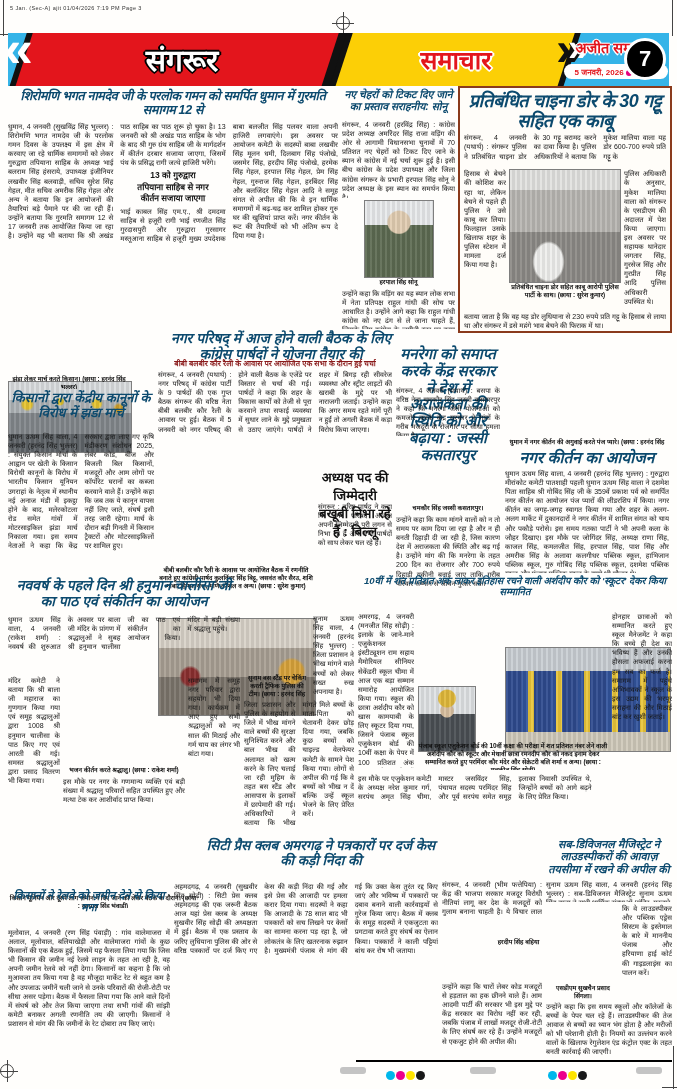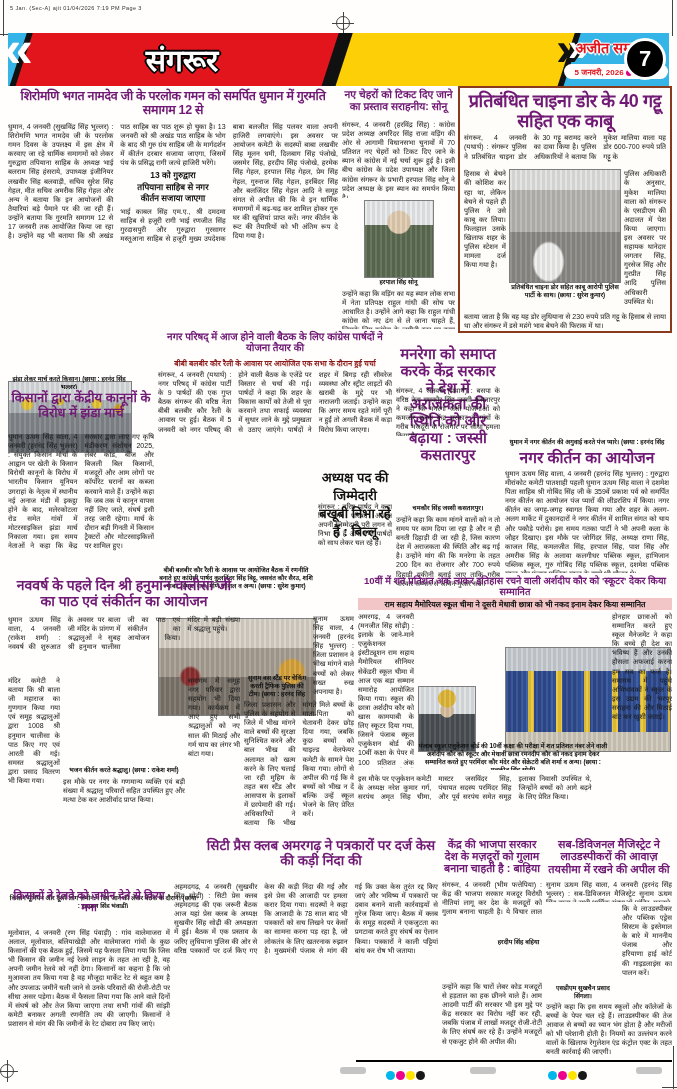--- a/index.html
+++ b/index.html
@@ -24,21 +24,21 @@
   .mh-title2{position:absolute;left:348px;top:9px;width:200px;text-align:center;font-size:25px;font-weight:bold;color:#e3151c;
     text-shadow:-2px 0 #fff,2px 0 #fff,0 -2px #fff,0 2px #fff,-1px -1px #fff,1px 1px #fff,1px -1px #fff,-1px 1px #fff;}
   .mh-brand{position:absolute;left:556px;top:4px;width:102px;text-align:center;font-size:14.5px;font-weight:bold;color:#e3151c;
     text-shadow:-1.5px 0 #fff,1.5px 0 #fff,0 -1.5px #fff,0 1.5px #fff;}
   .mh-pill{position:absolute;left:556px;top:31px;width:104px;background:#fff;border-radius:9px;
     font-size:8px;font-weight:bold;color:#e3151c;text-align:center;padding:2px 0;}
   .mh-dot{display:inline-block;width:6px;height:6px;border-radius:50%;background:#e6007e;vertical-align:middle;margin:0 2px;}
   .mh-circle{position:absolute;right:3px;top:5px;width:36px;height:36px;background:#000;border:3px solid #fff;border-radius:50%;
     color:#fff;font-size:22px;font-weight:bold;display:flex;align-items:center;justify-content:center;}
   
-  .hx{font-weight:bold;text-align:center;line-height:1.12;color:#701a75;}
+  .hx{font-weight:bold;text-align:center;line-height:1.12;color:#0c4a6e;font-style:italic;}
   .body{font-size:7px;line-height:1.3;text-align:justify;color:#161616;overflow:hidden;}
   .cols2{columns:2;column-gap:7px;}
   .cols3{columns:3;column-gap:7px;}
   .cols4{columns:4;column-gap:7px;}
   .cap{font-size:6.4px;font-weight:bold;line-height:1.25;text-align:center;color:#111;overflow:hidden;}
   .subh{font-weight:bold;text-align:center;overflow:hidden;}
   
   .ph{position:relative;overflow:hidden;border:1px solid #7e7e7e;}
   .ph::after{content:"";position:absolute;inset:0;
     background:repeating-linear-gradient(90deg,rgba(255,255,255,.08) 0 2px,rgba(0,0,0,.07) 2px 5px);}
@@ -75,20 +75,21 @@
 
   <div class="abs masthead">
     <div class="skew" style="left:10px;width:322px;background:#111;"></div>
     <div class="skew" style="left:16px;width:306px;background:#e3151c;"></div>
     <div class="skew" style="left:330px;width:234px;background:#111;"></div>
     <div class="skew" style="left:336px;width:222px;background:#fccf06;"></div>
     <span class="chev" style="left:-4px;top:-10px;font-size:52px;color:#fff;">«</span>
     <span class="chev" style="left:548px;top:-8px;font-size:48px;color:#111;">»</span>
     <span class="chev" style="left:560px;top:-4px;font-size:38px;color:#fff;">»</span>
     <div class="mh-title1">संगरूर</div>
+    <div class="mh-title2">समाचार</div>
     <div class="mh-brand">अजीत समाचार</div>
     <div class="mh-pill">
       <span>5 जनवरी, 2026</span><span class="mh-dot"></span><span>जालन्धर</span>
     </div>
     <div class="mh-circle">7</div>
   </div>
 
   <div class="abs hx" style="left:8px;top:89px;width:330px;font-size:12.5px;letter-spacing:-.3px;">शिरोमणि भगत नामदेव जी के परलोक गमन को समर्पित धुमान में गुरमति समागम 12 से</div>
   <div class="abs body cols3" style="left:8px;top:122px;width:330px;height:178px;">
     <span>धुमान, 4 जनवरी (सुखविंद्र सिंह भुल्लर) : शिरोमणि भगत नामदेव जी के परलोक गमन दिवस के उपलक्ष्य में इस क्षेत्र में करवाए जा रहे धार्मिक समागमों को लेकर गुरुद्वारा तपियाना साहिब के अध्यक्ष भाई बलराम सिंह हंसराये, उपाध्यक्ष इंजीनियर लखवीर सिंह बलवाड़ी, सचिव सुरेश सिंह गेहल, मीत सचिव अमरीक सिंह गेहल और अन्य ने बताया कि इन आयोजनों की तैयारियां बड़े पैमाने पर की जा रही हैं। उन्होंने बताया कि गुरमति समागम 12 से 17 जनवरी तक आयोजित किया जा रहा है। उन्होंने यह भी बताया कि श्री अखंड पाठ साहिब का पाठ शुरू हो चुका है। 13 जनवरी को श्री अखंड पाठ साहिब के भोग के बाद श्री गुरु ग्रंथ साहिब जी के मार्गदर्शन में कीर्तन दरबार सजाया जाएगा, जिसमें पंथ के प्रसिद्ध रागी जत्थे हाजिरी भरेंगे।</span>
@@ -96,39 +97,39 @@
     <span>भाई काबल सिंह एम.ए., श्री दमदमा साहिब से हजूरी रागी भाई रणजीत सिंह गुरदासपुरी और गुरुद्वारा गुरसागर मस्तूआना साहिब से हजूरी मुख्य उपदेशक बाबा बलजीत सिंह पलवर वाला अपनी हाजिरी लगवाएंगे। इस अवसर पर आयोजन कमेटी के सदस्यों बाबा लखवीर सिंह मूलन धमी, दिलबाग सिंह पंजोखे, जसमेर सिंह, हरदीप सिंह पंजोखे, हरमेक सिंह गेहल, हरपाल सिंह गेहल, प्रेम सिंह गेहल, गुरुराज सिंह गेहल, हरबिंदर सिंह और बलजिंदर सिंह गेहल आदि ने समूह संगत से अपील की कि वे इन धार्मिक समागमों में बढ़-चढ़ कर शामिल होकर गुरु घर की खुशियां प्राप्त करें। नगर कीर्तन के रूट की तैयारियों को भी अंतिम रूप दे दिया गया है।</span>
   </div>
 
   <div class="abs hx" style="left:342px;top:89px;width:113px;font-size:10.5px;">नए चेहरों को टिकट दिए जाने का प्रस्ताव सराहनीय: सोनू</div>
   <div class="abs body" style="left:342px;top:120px;width:113px;height:78px;">संगरूर, 4 जनवरी (हरविंद्र सिंह) : कांग्रेस प्रदेश अध्यक्ष अमरिंदर सिंह राजा वड़िंग की ओर से आगामी विधानसभा चुनावों में 70 प्रतिशत नए चेहरों को टिकट दिए जाने के ब्यान से कांग्रेस में नई चर्चा शुरू हुई है। इसी बीच कांग्रेस के प्रदेश उपाध्यक्ष और जिला कांग्रेस संगरूर के प्रभारी हरपाल सिंह सोनू ने प्रदेश अध्यक्ष के इस ब्यान का समर्थन किया है।</div>
   <div class="abs ph ph-sonu" style="left:364px;top:200px;width:68px;height:76px;"></div>
   <div class="abs cap" style="left:342px;top:278px;width:113px;height:9px;">हरपाल सिंह सोनू</div>
   <div class="abs body" style="left:342px;top:289px;width:113px;height:40px;">उन्होंने कहा कि वड़िंग का यह ब्यान लोक सभा में नेता प्रतिपक्ष राहुल गांधी की सोच पर आधारित है। उन्होंने आगे कहा कि राहुल गांधी कांग्रेस को नए ढंग से ले जाना चाहते हैं, जिसके लिए कांग्रेस के जमीनी स्तर पर काम करने वाले कार्यकर्ताओं को आगे लाने की जरूरत है। इसी सोच को बढ़ावा देने के लिए प्रदेश अध्यक्ष ने यह प्रस्ताव दिया है। उन्होंने कहा कि इससे कांग्रेस के लिए जमीनी स्तर पर नई ऊर्जा पैदा होगी।</div>
 
   <div class="abs cbox" style="left:458px;top:86px;width:210px;height:243px;">
-    <div class="hx" style="margin:3px 2px 2px;font-size:18px;letter-spacing:-.4px;">प्रतिबंधित चाइना डोर के 40 गट्टू सहित एक काबू</div>
+    <div class="hx" style="margin:3px 2px 2px;font-size:18px;letter-spacing:-.4px;">प्रतिबंधित चाइना डोर के 30 गट्टू सहित एक काबू</div>
     <div class="body cols3" style="margin:2px 4px;height:34px;">संगरूर, 4 जनवरी (यथार्थ) : संगरूर पुलिस ने प्रतिबंधित चाइना डोर के 30 गट्टू बरामद करने का दावा किया है। पुलिस अधिकारियों ने बताया कि मुकेश मालिया वाला यह डोर 600-700 रुपये प्रति गट्टू के</div>
     <div style="display:flex;margin:0 4px;gap:3px;">
       <div class="body" style="width:42px;height:142px;">हिसाब से बेचने की कोशिश कर रहा था, लेकिन बेचने से पहले ही पुलिस ने उसे काबू कर लिया। फिलहाल उसके खिलाफ शहर के पुलिस स्टेशन में मामला दर्ज किया गया है।</div>
       <div style="width:112px;">
         <div class="ph ph-police" style="width:110px;height:112px;"></div>
         <div class="cap" style="height:26px;">प्रतिबंधित चाइना डोर सहित काबू आरोपी पुलिस पार्टी के साथ। (छाया : सुरेश कुमार)</div>
       </div>
       <div class="body" style="flex:1;height:142px;">पुलिस अधिकारी के अनुसार, मुकेश मालिया वाला को संगरूर के एसडीएम की अदालत में पेश किया जाएगा। इस अवसर पर सहायक थानेदार जगतार सिंह, गुरसेज सिंह और गुरप्रीत सिंह आदि पुलिस अधिकारी उपस्थित थे।</div>
     </div>
     <div class="body" style="margin:1px 4px;height:16px;">बताया जाता है कि वह यह डोर लुधियाना से 230 रुपये प्रति गट्टू के हिसाब से लाया था और संगरूर में इसे महंगे भाव बेचने की फिराक में था।</div>
   </div>
 
   <div class="abs ph ph-moto" style="left:8px;top:303px;width:122px;height:70px;"></div>
   <div class="abs cap" style="left:8px;top:375px;width:122px;height:14px;">झंडा लेकर मार्च करते किसान। (छाया : हरनंद सिंह भुल्लर)</div>
   <div class="abs hx" style="left:8px;top:391px;width:146px;font-size:13px;">किसानों द्वारा केंद्रीय कानूनों के विरोध में झंडा मार्च</div>
   <div class="abs body cols2" style="left:8px;top:432px;width:146px;height:146px;">धुमान ऊधम सिंह वाला, 4 जनवरी (हरनंद सिंह भुल्लर) : संयुक्त किसान मोर्चा के आह्वान पर खेती के किसान विरोधी कानूनों के विरोध में भारतीय किसान यूनियन उगराहां के नेतृत्व में स्थानीय नई अनाज मंडी में इकट्ठा होने के बाद, मलेरकोटला रोड समेत गांवों में मोटरसाइकिल झंडा मार्च निकाला गया। इस समय नेताओं ने कहा कि केंद्र सरकार द्वारा लाए गए कृषि मंडीकरण संशोधन 2025, लेबर कोड, बीज और बिजली बिल किसानों, मजदूरों और आम लोगों पर कॉर्पोरेट घरानों का कब्जा करवाने वाले हैं। उन्होंने कहा कि जब तक ये कानून वापस नहीं लिए जाते, संघर्ष इसी तरह जारी रहेगा। मार्च के दौरान बड़ी गिनती में किसान ट्रैक्टरों और मोटरसाइकिलों पर शामिल हुए।</div>
 
-  <div class="abs hx" style="left:158px;top:331px;width:234px;font-size:10px;">नगर परिषद् में आज होने वाली बैठक के लिए कांग्रेस पार्षदों ने योजना तैयार की</div>
+  <div class="abs hx" style="left:164px;top:331px;width:234px;font-size:14px;">नगर परिषद् में आज होने वाली बैठक के लिए कांग्रेस पार्षदों ने योजना तैयार की</div>
   <div class="abs subh" style="left:158px;top:358px;width:234px;font-size:7.6px;color:#8a1a1a;">बीबी बलबीर कौर रैली के आवास पर आयोजित एक सभा के दौरान हुई चर्चा</div>
   <div class="abs body cols3" style="left:158px;top:370px;width:234px;height:96px;">संगरूर, 4 जनवरी (यथार्थ) : नगर परिषद् में कांग्रेस पार्टी के 9 पार्षदों की एक गुप्त बैठक संगरूर की वरिष्ठ नेता बीबी बलबीर कौर रैली के आवास पर हुई। बैठक में 5 जनवरी को नगर परिषद् की होने वाली बैठक के एजेंडे पर विस्तार से चर्चा की गई। पार्षदों ने कहा कि शहर के विकास कार्यों को तेजी से पूरा करवाने तथा सफाई व्यवस्था में सुधार लाने के मुद्दे प्रमुखता से उठाए जाएंगे। पार्षदों ने शहर में बिगड़ रही सीवरेज व्यवस्था और स्ट्रीट लाइटों की खराबी के मुद्दे पर भी नाराजगी जताई। उन्होंने कहा कि अगर समय रहते मांगें पूरी न हुईं तो अगली बैठक में कड़ा विरोध किया जाएगा।</div>
   <div class="abs ph ph-group" style="left:158px;top:468px;width:156px;height:96px;"></div>
   <div class="abs cap" style="left:158px;top:566px;width:156px;height:32px;">बीबी बलबीर कौर रैली के आवास पर आयोजित बैठक में रणनीति बनाते हुए कांग्रेसी पार्षद कुलविंदर सिंह बिट्टू, जसवंत कौर सैरउ, शशि गाबा, हिम्मत राज, मणि कौशल व अन्य। (छाया : सुरेश कुमार)</div>
   <div class="abs subh" style="left:318px;top:468px;width:74px;font-size:13px;">अध्यक्ष पद की जिम्मेदारी बखूबी निभा रहे हैं : बिल्लू</div>
   <div class="abs body" style="left:318px;top:502px;width:74px;height:96px;">संगरूर : वरिष्ठ पार्षद ने कहा कि नगर परिषद अध्यक्ष अपनी जिम्मेदारी पूरी लगन से निभा रहे हैं और सभी पार्षदों को साथ लेकर चल रहे हैं।</div>
 
   <div class="abs hx" style="left:396px;top:346px;width:104px;font-size:15px;">मनरेगा को समाप्त करके केंद्र सरकार ने देश में अराजकता की स्थिति को और बढ़ाया : जस्सी कसतारपुर</div>
   <div class="abs body" style="left:396px;top:386px;width:104px;height:50px;">संगरूर, 4 जनवरी (यथार्थ) : बसपा के वरिष्ठ नेता चमकौर सिंह जस्सी कसतारपुर ने कहा कि मनरेगा जैसी योजनाओं को कमजोर करके केंद्र सरकार ने गांवों के गरीब मजदूरों के रोजगार पर सीधा हमला किया है।</div>
   <div class="abs ph ph-jassi" style="left:418px;top:438px;width:56px;height:64px;"></div>
@@ -147,35 +148,33 @@
   <div class="abs cap" style="left:63px;top:766px;width:122px;height:9px;">भजन कीर्तन करते श्रद्धालु। (छाया : राकेश शर्मा)</div>
   <div class="abs body" style="left:63px;top:777px;width:122px;height:50px;">इस मौके पर नगर के गणमान्य व्यक्ति एवं बड़ी संख्या में श्रद्धालु परिवारों सहित उपस्थित हुए और मत्था टेक कर आशीर्वाद प्राप्त किया।</div>
   <div class="abs body" style="left:188px;top:676px;width:52px;height:152px;">समागम में समूह नगर परिवार द्वारा सहयोग भी दिया गया। कार्यक्रम में आए हुए सभी श्रद्धालुओं को नए साल की मिठाई और गर्म चाय का लंगर भी बांटा गया।</div>
 
 
   <div class="abs cap" style="left:244px;top:674px;width:66px;height:24px;">सुनाम बस स्टैंड पर चेकिंग करती ट्रैफिक पुलिस की टीम। (छाया : हरनंद सिंह भुल्लर)</div>
   <div class="abs body" style="left:313px;top:614px;width:41px;height:84px;">सुनाम ऊधम सिंह वाला, 4 जनवरी (हरनंद सिंह भुल्लर) : जिला प्रशासन ने भीख मांगने वाले बच्चों को लेकर सख्त रुख अपनाया है।</div>
   <div class="abs body cols2" style="left:244px;top:700px;width:110px;height:130px;">जिला प्रशासन और पुलिस के सहयोग से जिले में भीख मांगने वाले बच्चों की सुरक्षा सुनिश्चित करने और बाल भीख की अलामत को खत्म करने के लिए चलाई जा रही मुहिम के तहत बस स्टैंड और आसपास के इलाकों में छापेमारी की गई। अधिकारियों ने बताया कि भीख मांगते मिले बच्चों के माता-पिता को चेतावनी देकर छोड़ दिया गया, जबकि कुछ बच्चों को चाइल्ड वेलफेयर कमेटी के सामने पेश किया गया। लोगों से अपील की गई कि वे बच्चों को भीख न दें बल्कि उन्हें स्कूल भेजने के लिए प्रेरित करें।</div>
 
   <div class="abs hx" style="left:358px;top:576px;width:314px;font-size:9.6px;">10वीं में शत प्रतिशत अंक लाकर इतिहास रचने वाली अर्शदीप कौर को 'स्कूटर' देकर किया सम्मानित</div>
-  <div class="abs subh" style="left:358px;top:598px;width:314px;font-size:7.8px;background:#f2c5c7;padding:1px 0;">राम सहाय मैमोरियल स्कूल चीमा ने दूसरी मेधावी छात्रा को भी नकद इनाम देकर किया सम्मानित</div>
   <div class="abs body" style="left:358px;top:612px;width:56px;height:156px;">अमरगढ़, 4 जनवरी (मनजीत सिंह सोढ़ी) : इलाके के जाने-माने एजुकेशनल इंस्टीट्यूशन राम सहाय मैमोरियल सीनियर सेकेंडरी स्कूल चीमा में आज एक बड़ा सम्मान समारोह आयोजित किया गया। स्कूल की छात्रा अर्शदीप कौर को खास कामयाबी के लिए स्कूटर दिया गया, जिसने पंजाब स्कूल एजुकेशन बोर्ड की 10वीं कक्षा के पेपर में 100 प्रतिशत अंक लाकर पूरे इलाके में इतिहास रच दिया।</div>
 
   <div class="abs cap" style="left:418px;top:742px;width:190px;height:28px;">पंजाब स्कूल एजुकेशन बोर्ड की 10वीं कक्षा की परीक्षा में शत प्रतिशत नंबर लेने वाली अर्शदीप कौर को स्कूटर और मेधावी छात्रा रमनदीप कौर को नकद इनाम देकर सम्मानित करते हुए परमिंदर कौर मंदेर और सेक्रेटरी बलि शर्मा व अन्य। (छाया : मलकीत सिंह सोनी)</div>
   <div class="abs body" style="left:612px;top:612px;width:60px;height:156px;">होनहार छात्राओं को सम्मानित करते हुए स्कूल मैनेजमेंट ने कहा कि बच्चे ही देश का भविष्य हैं और उनकी हौसला अफजाई करना हम सब का फर्ज है। समागम में पहुंचे अभिभावकों ने स्कूल के इस उद्यम की भरपूर सराहना की और मिठाई बांट कर खुशी जताई।</div>
   <div class="abs body cols4" style="left:358px;top:774px;width:314px;height:56px;">इस मौके पर एजुकेशन कमेटी के अध्यक्ष नरेश कुमार गर्ग, सरपंच अमृत सिंह चीमा, मास्टर जसविंदर सिंह, पंचायत सदस्य परमिंदर सिंह और पूर्व सरपंच समेत समूह इलाका निवासी उपस्थित थे, जिन्होंने बच्चों को आगे बढ़ने के लिए प्रेरित किया।</div>
 
   <div class="abs cap" style="left:8px;top:894px;width:190px;height:14px;">किसान यूनियन और दूसरे लोग ज़मीन न दिए जाने को लेकर बैठक के दौरान। (छाया : रछपाल सिंह भंवाड़ी)</div>
   <div class="abs hx" style="left:8px;top:889px;width:162px;font-size:11px;">किसानों ने रेलवे को ज़मीन देने से किया मना</div>
   <div class="abs body" style="left:8px;top:928px;width:162px;height:128px;">मूलोवाल, 4 जनवरी (रण सिंह पंवाड़ी) : गांव वालेमाजरा में अलाल, मूलोवाल, बलियाखेड़ी और वालेमाजरा गांवों के कुछ किसानों की एक बैठक हुई, जिसमें यह फैसला लिया गया कि जिस भी किसान की जमीन नई रेलवे लाइन के तहत आ रही है, वह अपनी जमीन रेलवे को नहीं देगा। किसानों का कहना है कि जो मुआवजा तय किया गया है वह मौजूदा मार्केट रेट से बहुत कम है और उपजाऊ जमीनें चली जाने से उनके परिवारों की रोजी-रोटी पर सीधा असर पड़ेगा। बैठक में फैसला लिया गया कि आने वाले दिनों में संघर्ष को और तेज किया जाएगा तथा सभी गांवों की सांझी कमेटी बनाकर अगली रणनीति तय की जाएगी। किसानों ने प्रशासन से मांग की कि जमीनों के रेट दोबारा तय किए जाएं।</div>
 
   <div class="abs hx" style="left:204px;top:838px;width:234px;font-size:13.5px;">सिटी प्रैस क्लब अमरगढ़ ने पत्रकारों पर दर्ज केस की कड़ी निंदा की</div>
   <div class="abs body cols3" style="left:174px;top:882px;width:264px;height:174px;">अहमदगढ़, 4 जनवरी (सुखवीर सिंह सोढ़ी) : सिटी प्रेस क्लब अहमदगढ़ की एक जरूरी बैठक आज यहां प्रेस क्लब के अध्यक्ष सुखवीर सिंह सोढ़ी की अध्यक्षता में हुई। बैठक में एक प्रस्ताव के जरिए लुधियाना पुलिस की ओर से वरिष्ठ पत्रकारों पर दर्ज किए गए केस की कड़ी निंदा की गई और इसे प्रेस की आजादी पर हमला करार दिया गया। सदस्यों ने कहा कि आजादी के 78 साल बाद भी पत्रकारों को सच लिखने पर केसों का सामना करना पड़ रहा है, जो लोकतंत्र के लिए खतरनाक रुझान है। मुख्यमंत्री पंजाब से मांग की गई कि उक्त केस तुरंत रद्द किए जाएं और भविष्य में पत्रकारों पर दबाव बनाने वाली कार्रवाइयों से गुरेज किया जाए। बैठक में क्लब के समूह सदस्यों ने एकजुटता का प्रगटावा करते हुए संघर्ष का ऐलान किया। पत्रकारों ने काली पट्टियां बांध कर रोष भी जताया।</div>
 
-  <div class="abs hx" style="left:442px;top:838px;width:100px;font-size:10.8px;">केंद्र की भाजपा सरकार देश के मज़दूरों को गुलाम बनाना चाहती है : बाहिया</div>
   <div class="abs body" style="left:442px;top:880px;width:100px;height:36px;">संगरूर, 4 जनवरी (भीम फत्तेपिया) : केंद्र की भाजपा सरकार मजदूर विरोधी नीतियां लागू कर देश के मजदूरों को गुलाम बनाना चाहती है। ये विचार लाल झंडा पंजाब भट्ठा लेबर यूनियन के नेता हरदीप सिंह बहिया ने व्यक्त किए।</div>
 
   <div class="abs cap" style="left:495px;top:938px;width:47px;height:20px;">हरदीप सिंह बहिया</div>
   <div class="abs body" style="left:442px;top:982px;width:100px;height:76px;">उन्होंने कहा कि चारों लेबर कोड मजदूरों से हड़ताल का हक छीनने वाले हैं। आम आदमी पार्टी की सरकार भी इस मुद्दे पर केंद्र सरकार का विरोध नहीं कर रही, जबकि पंजाब में लाखों मजदूर रोजी-रोटी के लिए संघर्ष कर रहे हैं। उन्होंने मजदूरों से एकजुट होने की अपील की।</div>
 
   <div class="abs hx" style="left:546px;top:838px;width:126px;font-size:11px;">सब-डिविजनल मैजिस्ट्रेट ने लाउडस्पीकरों की आवाज़ तयसीमा में रखने की अपील की</div>
   <div class="abs body" style="left:546px;top:880px;width:126px;height:22px;">सुनाम ऊधम सिंह वाला, 4 जनवरी (हरनंद सिंह भुल्लर) : सब-डिविजनल मैजिस्ट्रेट सुनाम ऊधम सिंह वाला ने सभी धार्मिक संस्थाओं (मंदिर, गुरुद्वारे, मस्जिद, चर्च) के प्रबंधकों और आम लोगों से अपील की है</div>
 
   <div class="abs body" style="left:622px;top:904px;width:50px;height:78px;">कि वे लाउडस्पीकर और पब्लिक एड्रेस सिस्टम के इस्तेमाल के बारे में माननीय पंजाब और हरियाणा हाई कोर्ट की गाइडलाइंस का पालन करें।</div>
   <div class="abs cap" style="left:548px;top:984px;width:70px;height:16px;">एसडीएम सुखचैन प्रसाद सिंगला।</div>

